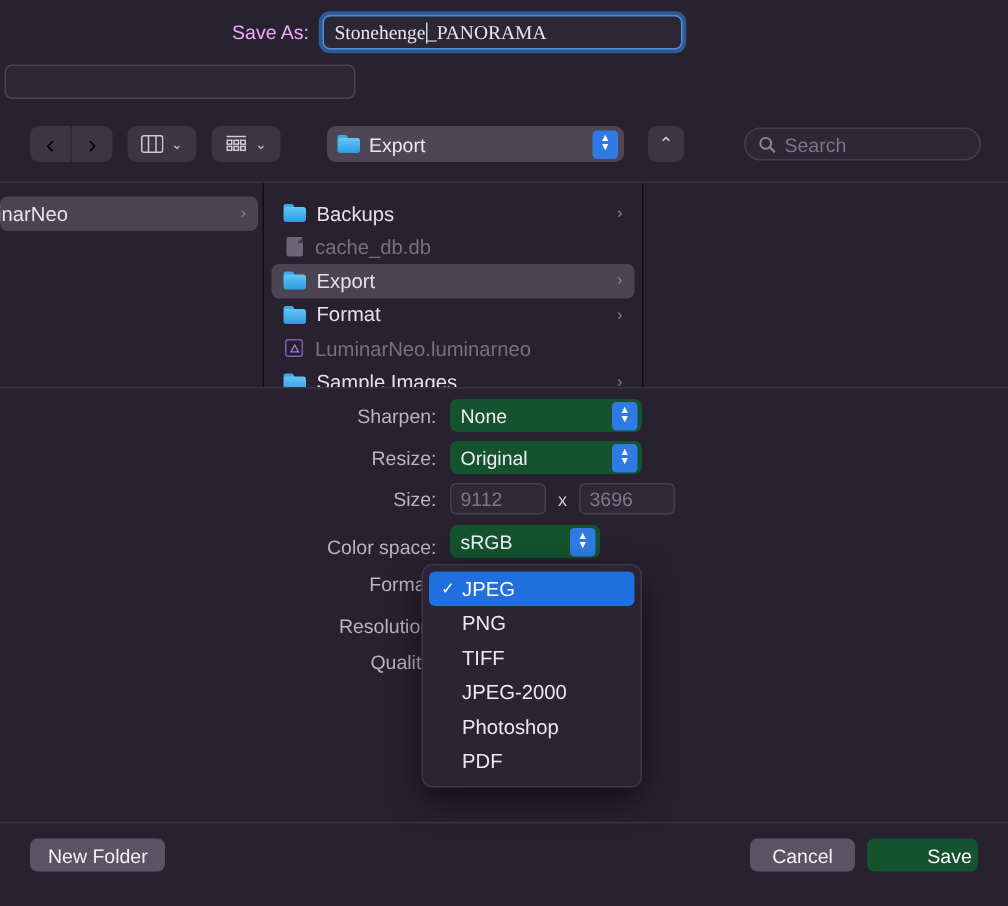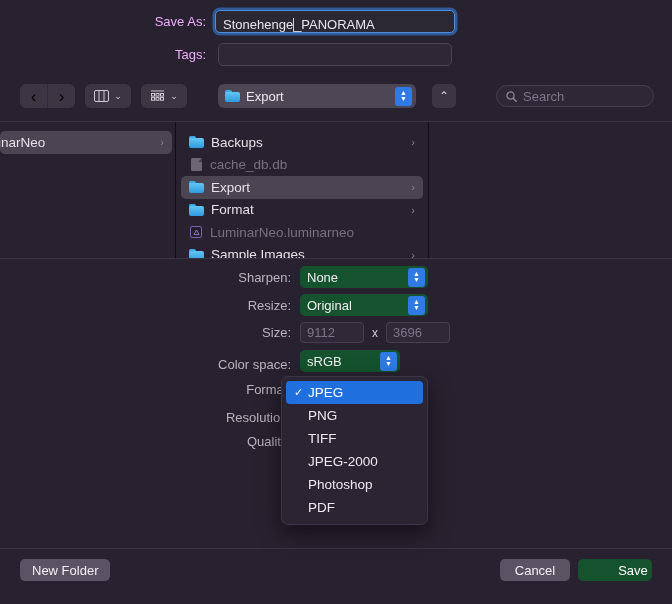--- a/index.html
+++ b/index.html
@@ -13,22 +13,22 @@
   #root { position: relative; width: 672px; height: 604px; }
 
   
   .form-row { position: absolute; display: flex; align-items: center; }
   .form-label {
     color: #f0abfc; font-size: 13px; text-align: right;
     width: 105px; padding-right: 9px; white-space: nowrap;
   }
   .text-field {
     height: 23px; border-radius: 5px; background: #352e3d;
-    border: 1px solid #4a4353; display: flex; align-items: flex-end;
-    padding: 0 7px; color: #e9e6ec; font-size: 13px;
+    border: 1px solid #4a4353; display: flex; align-items: center;
+    padding: 0 7px; color: #e9e6ec; font-size: 13px; font-family: Liberation Serif, serif;
   }
   .text-field.focused {
     border: 1px solid #4f8ddb;
     box-shadow: 0 0 0 2.5px rgba(52,122,207,.65);
     background: #2b2733;
   }
   .caret {
     display: inline-block; width: 1px; height: 14px; background: #cfd4dc;
     margin: 0 0px; vertical-align: middle;
   }
@@ -148,21 +148,20 @@
   <div class="form-row" style="left:0; top:10px; width:470px;">
     <div class="form-label" style="width:215px;">Save As:</div>
     <div class="text-field focused" style="width:240px;">
       <span>Stonehenge</span>
         <span class="caret"></span>
         <span>_PANORAMA</span>
     </div>
   </div>
 
   <div class="form-row" style="left:0; top:43px; width:470px;">
-    <div class="form-label" style="width:215px;">Tags:</div>
     <div class="text-field" style="width:234px; margin-left:3px; background:#2e2836;" placeholder=""></div>
   </div>
 
   <div style="position:absolute; left:20px; top:84px;">
     <div style="display:flex; align-items:center; gap:10px;">
 
       <div class="seg">
         <div class="half dim">
           <span style="font-size:17px; line-height:1;">‹</span>
         </div>

